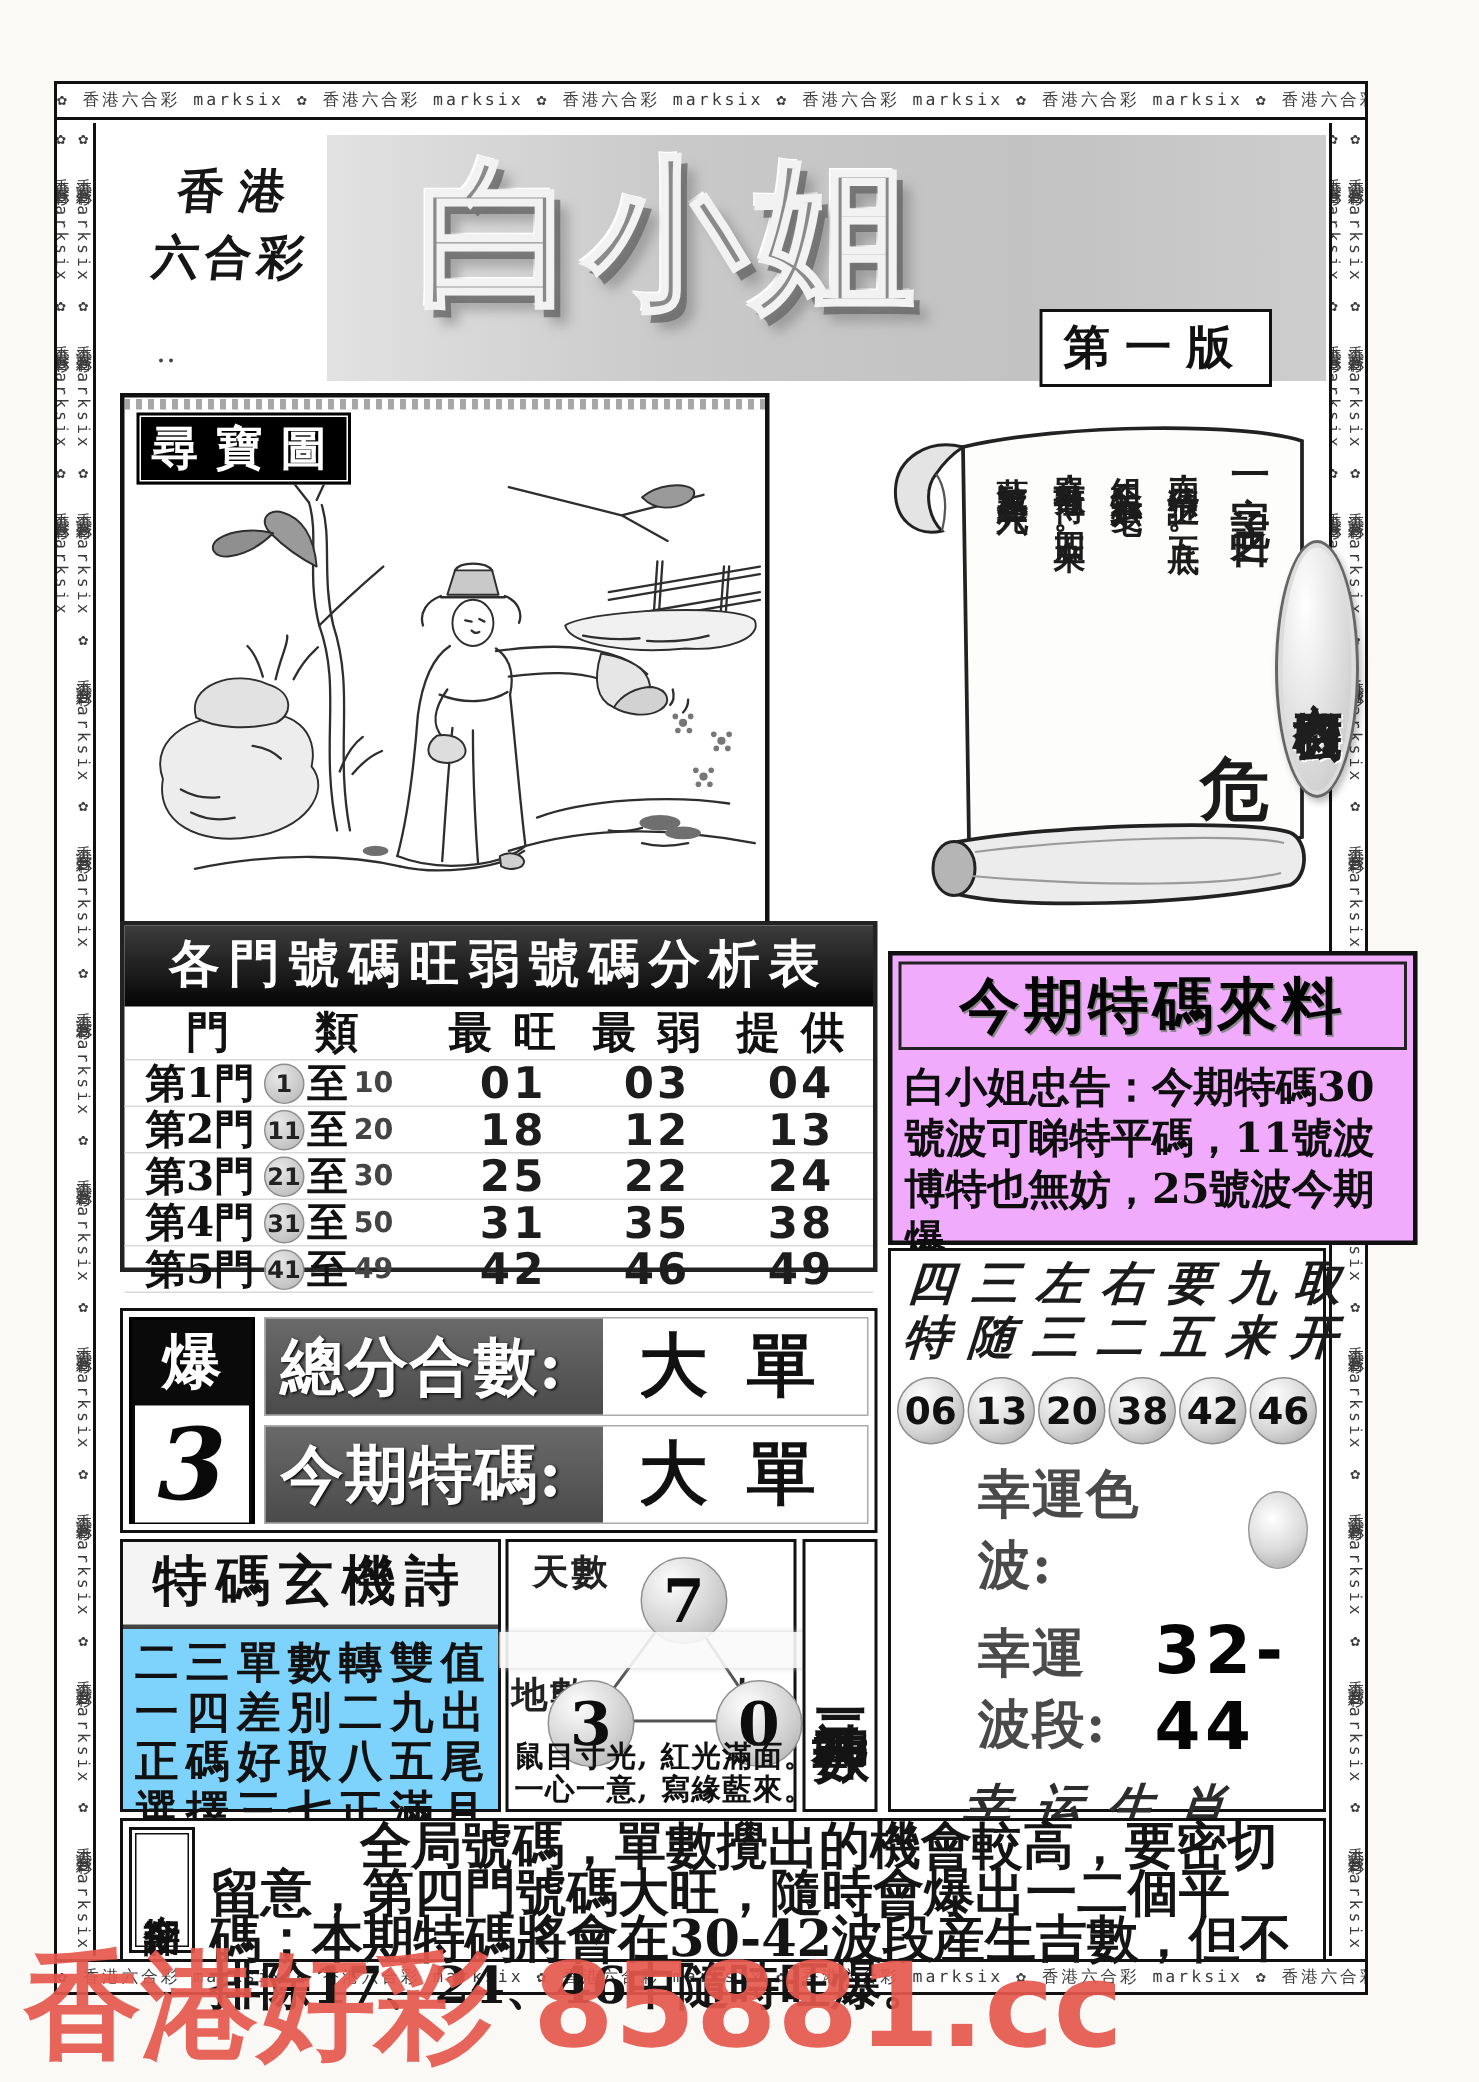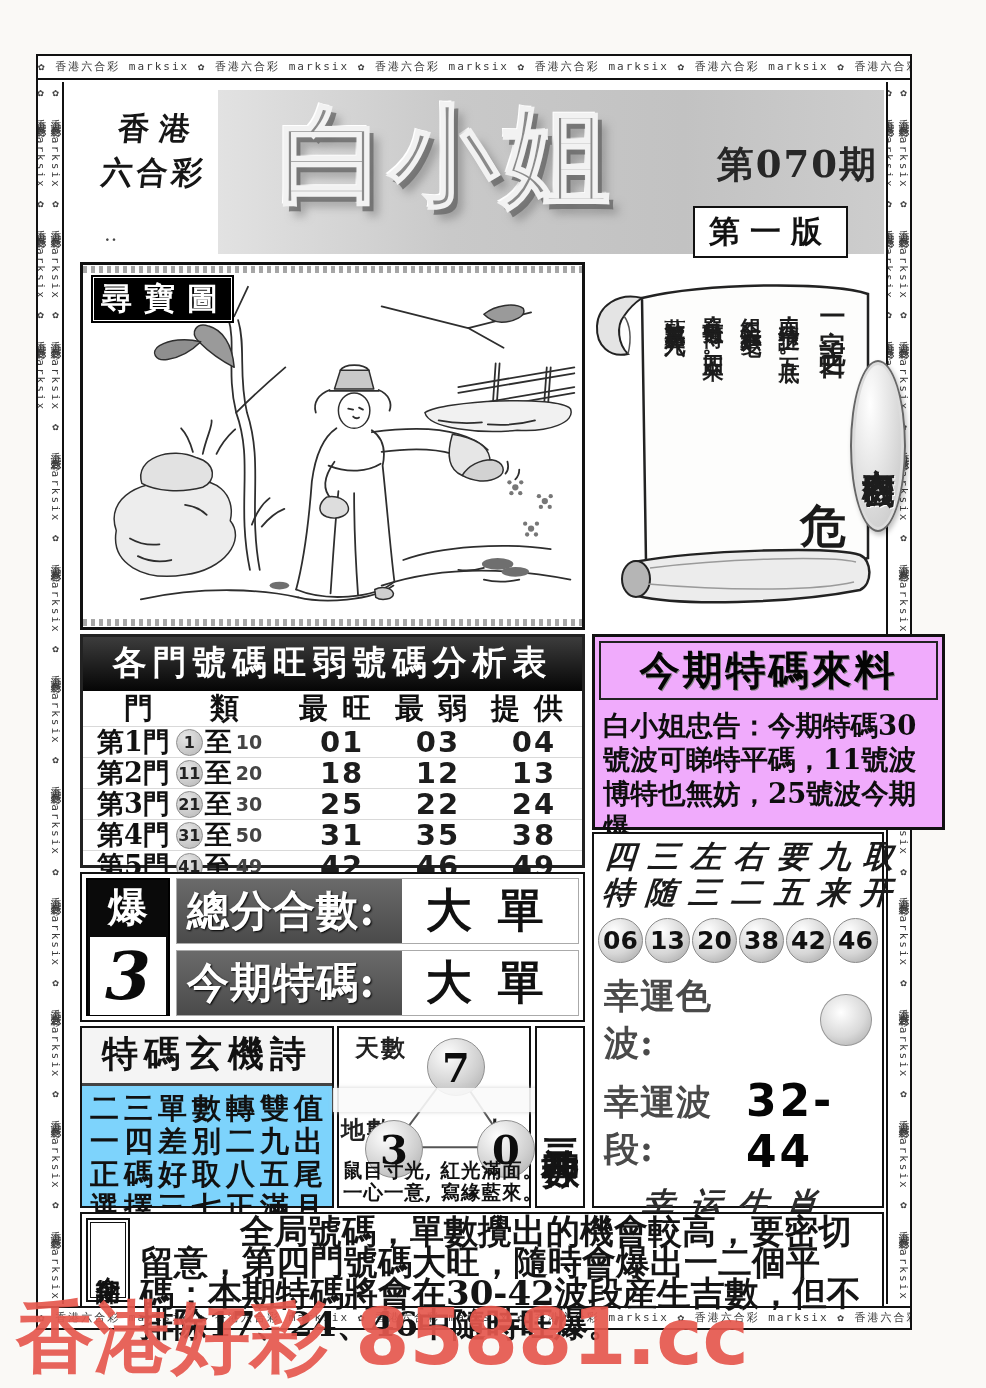--- a/index.html
+++ b/index.html
@@ -32,21 +32,21 @@
     letter-spacing:4px; color:#8a8a8a; -webkit-text-stroke:2px #f2f2f2;
     text-shadow:5px 6px 0 rgba(100,100,100,.75), 10px 11px 8px rgba(120,120,120,.55), -2px -2px 0 #ffffff; }
   .sub-title { position:absolute; left:562px; top:52px; font-weight:bold; font-size:64px;
     letter-spacing:6px; color:#101010;
     text-shadow:-2px -2px 0 #fff,2px -2px 0 #fff,-2px 2px 0 #fff,2px 2px 0 #fff,4px 5px 3px rgba(80,80,80,.5); }
   .issue { position:absolute; right:6px; top:56px; font-weight:bold; font-size:37px;
     letter-spacing:2px; color:#272727; }
   .edition { position:absolute; right:36px; top:122px; background:#fff; border:2px solid #111;
     padding:3px 14px; font-weight:bold; font-size:31px; letter-spacing:10px; }
   
-  .picture { position:absolute; left:80px; top:262px; width:505px; height:368px;
+  .picture { position:absolute; left:80px; top:262px; width:433px; height:368px;
     border:3px solid #111; background:#fff; }
   .micro { position:absolute; left:0; right:0; height:7px;
     background:repeating-linear-gradient(90deg,#777 0 4px,transparent 4px 8px); opacity:.65; }
   .micro.t { top:1px; } .micro.b { bottom:1px; }
   .treasure-label { position:absolute; left:8px; top:10px; background:#000; color:#fff;
     font-weight:bold; font-size:31px; letter-spacing:12px; padding:3px 4px 3px 10px;
     box-shadow:inset 0 0 0 2px #000, inset 0 0 0 3px #fff; }
   .sketch { position:absolute; left:0; top:8px; width:100%; height:calc(100% - 16px); }
   
   .scrollbox { position:absolute; left:590px; top:262px; width:296px; height:368px; background:#fff; }
@@ -57,21 +57,21 @@
   .scroll-text .first { font-size:26px; letter-spacing:8px; padding-left:6px; }
   .scroll-big { position:absolute; right:40px; bottom:72px; font-weight:bold; font-size:46px; color:#1a1a1a; }
   .mystery-badge { position:absolute; left:850px; top:360px; width:56px; height:172px;
     border-radius:50% / 50%; border:2px solid #666;
     box-shadow:inset 0 0 0 3px #dcdcdc, 2px 3px 5px rgba(0,0,0,.25);
     background:radial-gradient(ellipse at 35% 25%, #ffffff, #d2d2d2 70%, #bdbdbd);
     display:flex; align-items:center; justify-content:center; z-index:5;
     writing-mode:vertical-rl; text-orientation:upright;
     font-weight:bold; font-size:33px; letter-spacing:2px; color:#1e1e1e; text-shadow:1px 1px 0 #fff; }
   
-  .analysis { position:absolute; left:80px; top:634px; width:505px; height:234px;
+  .analysis { position:absolute; left:80px; top:614px; width:505px; height:234px;
     border:3px solid #222; background:#fff; }
   .analysis-title { background:linear-gradient(180deg,#3c3c3c,#050505); color:#fff; text-align:center;
     font-weight:bold; font-size:34px; letter-spacing:6px; padding:3px 0 5px; }
   .agrid { display:grid; grid-template-columns:2.2fr 1fr 1fr 1fr; }
   .agrid > div { border-bottom:1px solid #d9d9d9; display:flex; align-items:center; justify-content:center; height:31px; }
   .agrid .hd { font-weight:bold; font-size:29px; letter-spacing:14px; height:36px; }
   .agrid .gate { justify-content:flex-start; padding-left:14px; font-weight:bold; font-size:27px; }
   .rangecircle { display:inline-flex; align-items:center; justify-content:center;
     width:27px; height:27px; border-radius:50%; margin:0 2px 0 6px;
     background:radial-gradient(circle at 35% 30%,#e8e8e8,#b5b5b5); border:1px solid #8d8d8d;
@@ -128,21 +128,21 @@
   .right-lower { position:absolute; left:592px; top:832px; width:292px; height:376px;
     border:2px solid #111; background:#fff; }
   .callig { padding:4px 6px 0 10px; font-style:italic; font-weight:bold; font-size:31px;
     letter-spacing:12px; line-height:36px; color:#1b1b1b; white-space:nowrap;
     transform:skewX(-4deg); }
   .balls { display:flex; justify-content:space-between; padding:8px 4px 2px; }
   .ball { width:45px; height:45px; border-radius:50%;
     background:radial-gradient(circle at 35% 28%,#ffffff,#d6d6d6 55%,#9f9f9f); border:1px solid #8a8a8a;
     display:flex; align-items:center; justify-content:center;
     font:bold 25px "DejaVu Sans","Liberation Sans",sans-serif; color:#111; }
-  .lucky-row { display:flex; align-items:center; padding:8px 10px 0; }
+  .lucky-row { display:flex; align-items:center; padding:8px 10px 0;margin-left:48px; }
   .lucky-lbl { font-weight:bold; font-size:35px; color:#4a4a4a; letter-spacing:1px; }
   .color-ball { width:52px; height:52px; border-radius:50%; margin-left:60px;
     background:radial-gradient(circle at 40% 35%,#ffffff,#d9d9d9 55%,#a5a5a5); border:1px solid #979797; }
   .range-val { font:bold 44px "DejaVu Sans","Liberation Sans",sans-serif; color:#050505;
     letter-spacing:3px; margin-left:14px; }
   .zod-title { text-align:center; font-style:italic; font-weight:bold; font-size:32px;
     letter-spacing:16px; color:#2c2c2c; padding-top:6px; transform:skewX(-5deg); }
   .animals { display:flex; justify-content:space-between; padding:6px 6px 0; }
   .zod { width:66px; height:66px; border-radius:50%;
     background:radial-gradient(circle at 40% 30%,#ffffff,#ececec 60%,#dedede);
@@ -174,21 +174,20 @@
   <div class="strip v right">✿ 香港六合彩  marksix  ✿ 香港六合彩  marksix  ✿ 香港六合彩  marksix  ✿ 香港六合彩  marksix  ✿ 香港六合彩  marksix  ✿ 香港六合彩  marksix  ✿ 香港六合彩  marksix  ✿ 香港六合彩  marksix  ✿ 香港六合彩  marksix  ✿ 香港六合彩  marksix  ✿ 香港六合彩  marksix  ✿ 香港六合彩  marksix  ✿ 香港六合彩  marksix  ✿ 香港六合彩  marksix  </div>
 
   <div class="header">
     <div class="header-shade"></div>
     <div class="brand">
       <div>香港</div>
       <div class="b2">六合彩</div>
     </div>
     <div class="brand-dots">‥</div>
     <div class="main-title">白小姐</div>
-    <div class="issue">第070期</div>
     <div class="edition">第一版</div>
   </div>
 
   <div class="picture">
     <div class="micro t"></div>
     <div class="micro b"></div>
     <svg class="sketch" viewBox="0 0 500 352">
 
       <path class="sk" d="M55,332 C120,318 180,322 215,330"></path>
       <path class="sk" d="M300,318 C355,300 420,298 492,312"></path>

